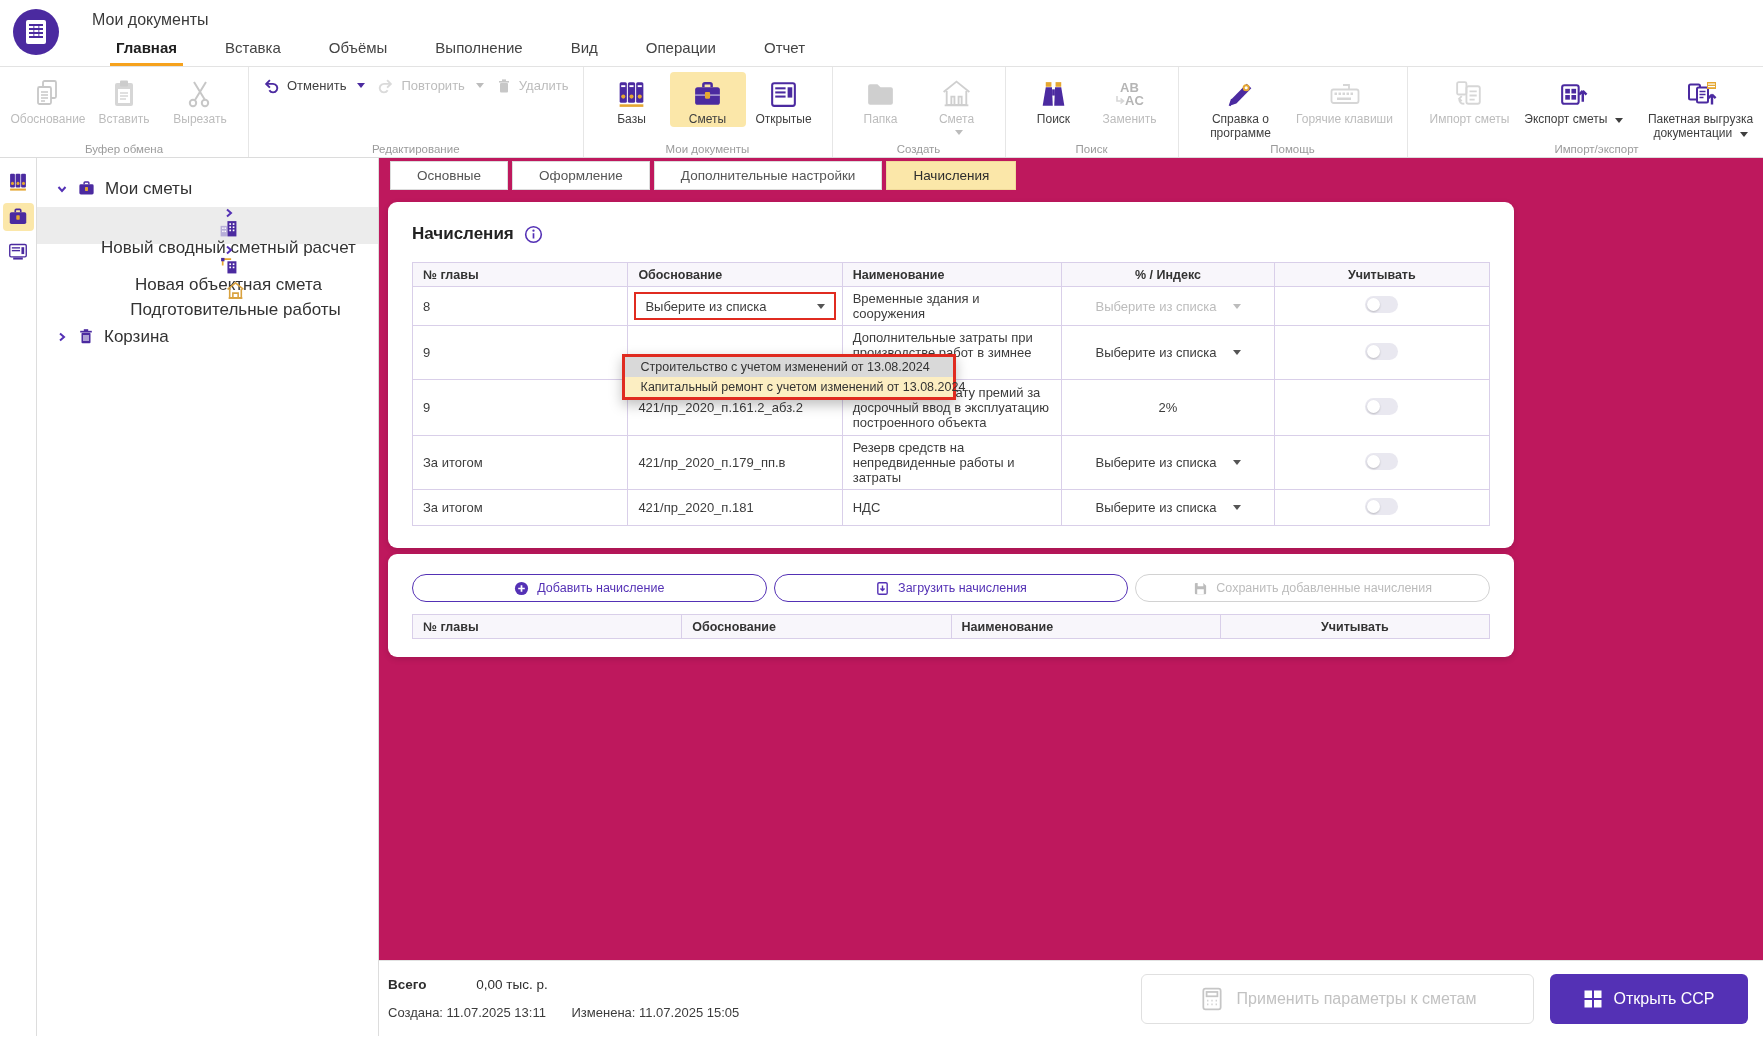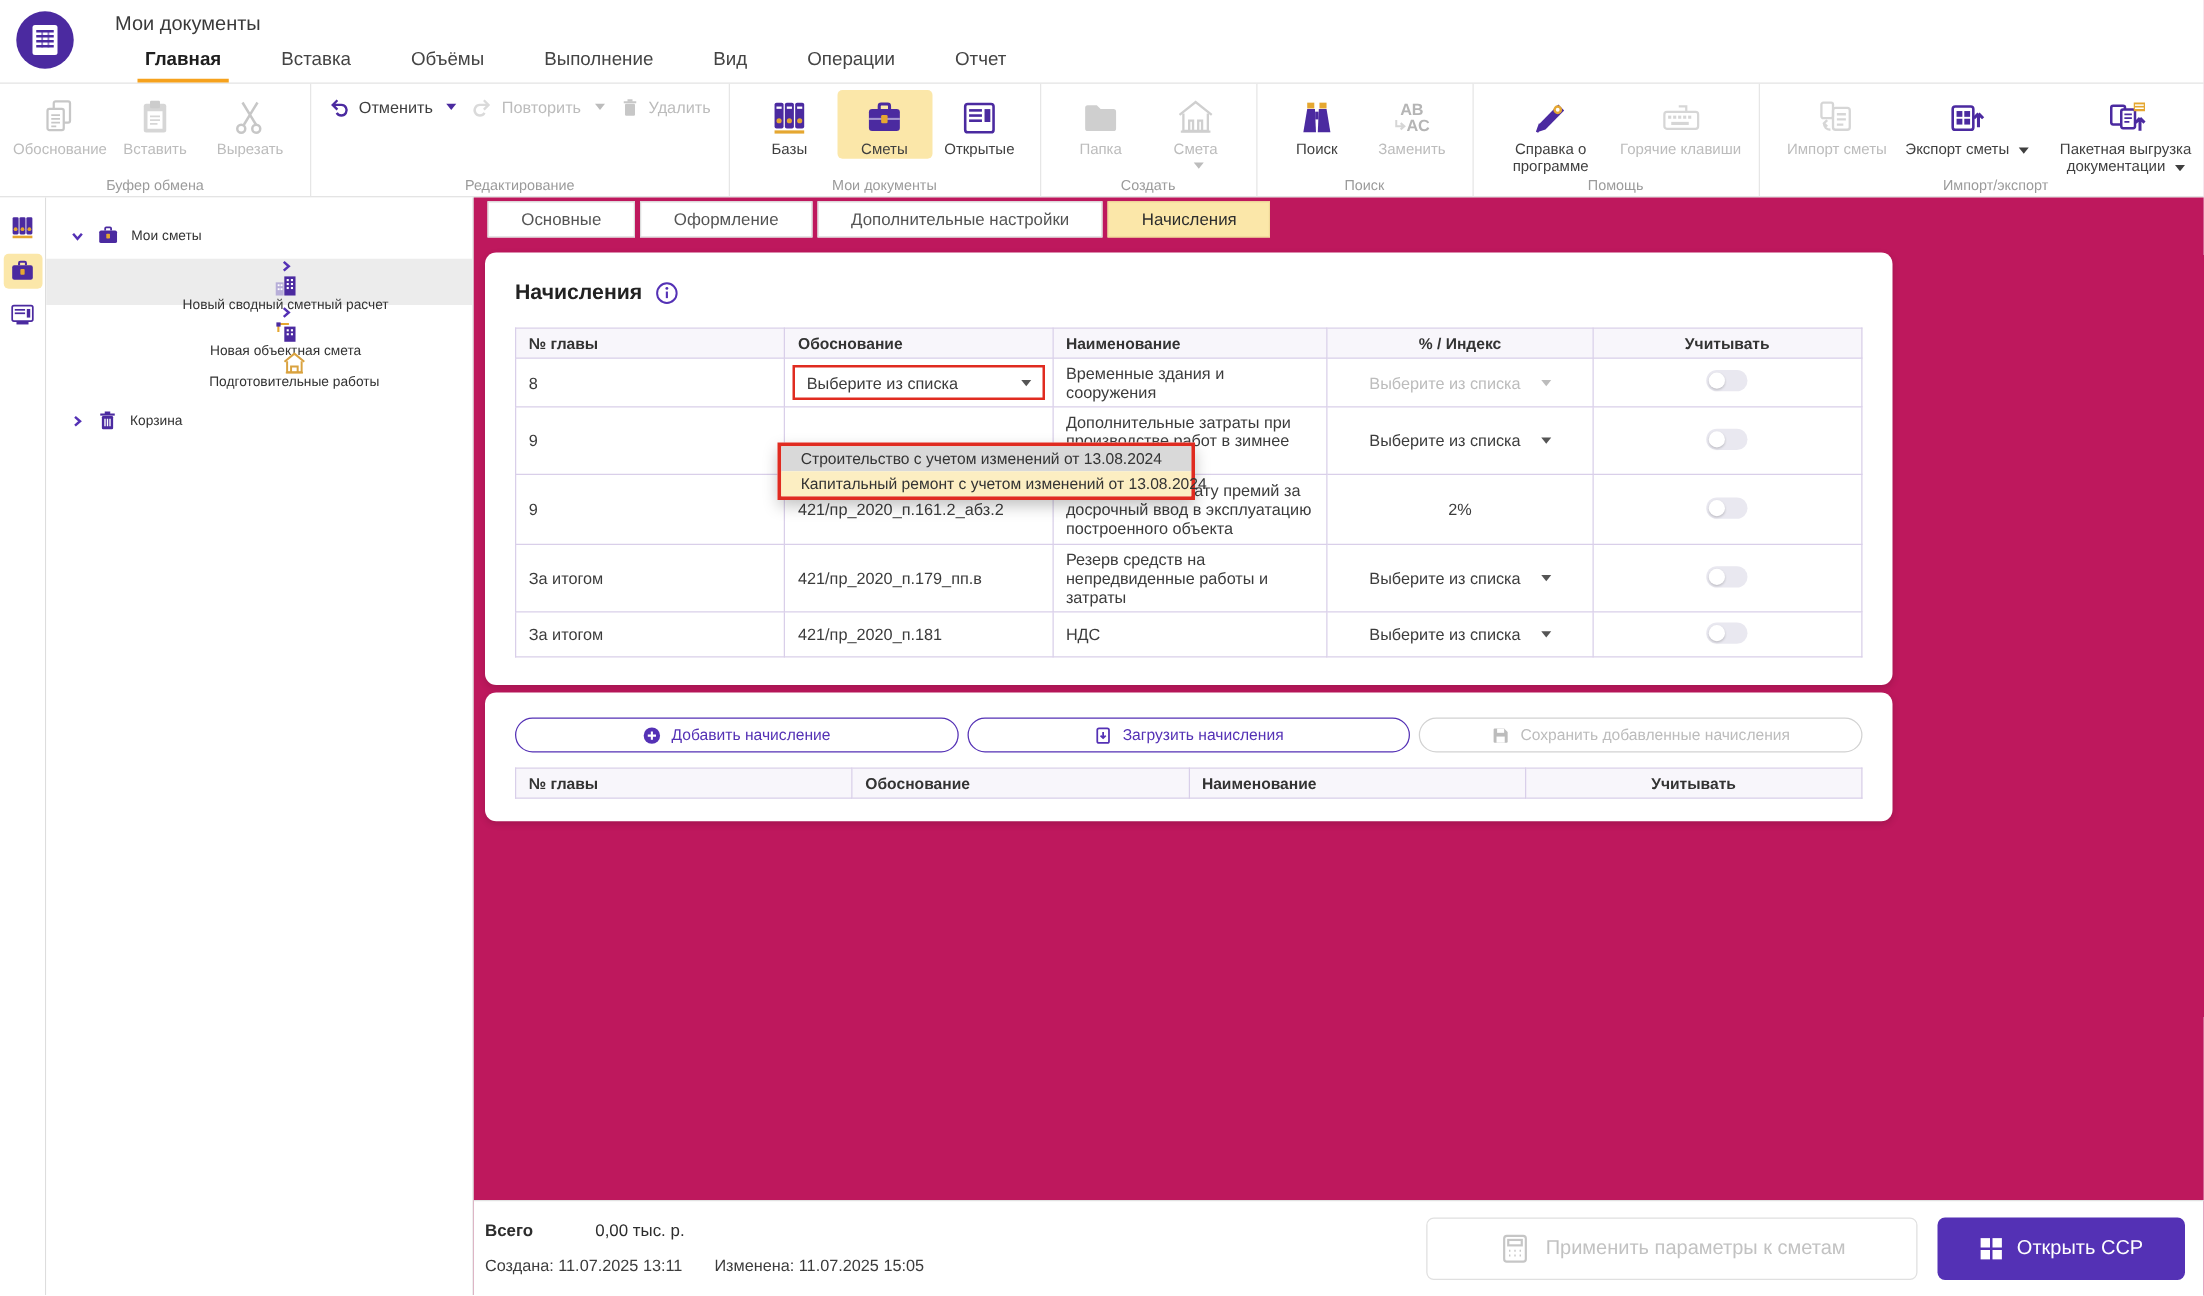--- a/index.html
+++ b/index.html
@@ -37,21 +37,21 @@
   .dis .caret, .caret.gray { border-top-color:#bcbcbc; }
   .caret.purple { border-top-color:#4b2aa0; }
 
   
   .main { display:flex; height:878px; }
   .rail { width:37px; border-right:1px solid #ddd; background:#fff; padding-top:10px; display:flex; flex-direction:column; align-items:center; gap:7px; }
   .rail-item { width:31px; height:28px; border-radius:4px; display:flex; align-items:center; justify-content:center; cursor:pointer; }
   .rail-item.hl { background:#fbe7a9; }
 
   .sidebar { width:342px; background:#fff; border-right:1px solid #ddd; padding-top:12px; }
-  .trow { height:37px; display:flex; align-items:center; font-size:11px; color:#333; cursor:pointer; }
+  .trow { height:37px; display:flex; align-items:center; font-size:17px; color:#333; cursor:pointer; }
   .trow .chev { width:14px; display:flex; justify-content:center; }
   .trow .ticon { margin:0 9px 0 8px; display:flex; }
   .trow.sel { background:#ececec; }
   .ind0 { padding-left:18px; }
   .ind1 { padding-left:42px;flex-direction:column; }
   .ind2 { padding-left:56px;flex-direction:column; }
 
   .content { flex:1; background:#be185d; position:relative; overflow:hidden; }
   .doc-tabs { display:flex; gap:4px; margin:3px 0 0 11px; }
   .dtab { background:#fff; border:1px solid #dcdcdc; font-size:13.5px; color:#555; padding:6px 26px; cursor:pointer; }

